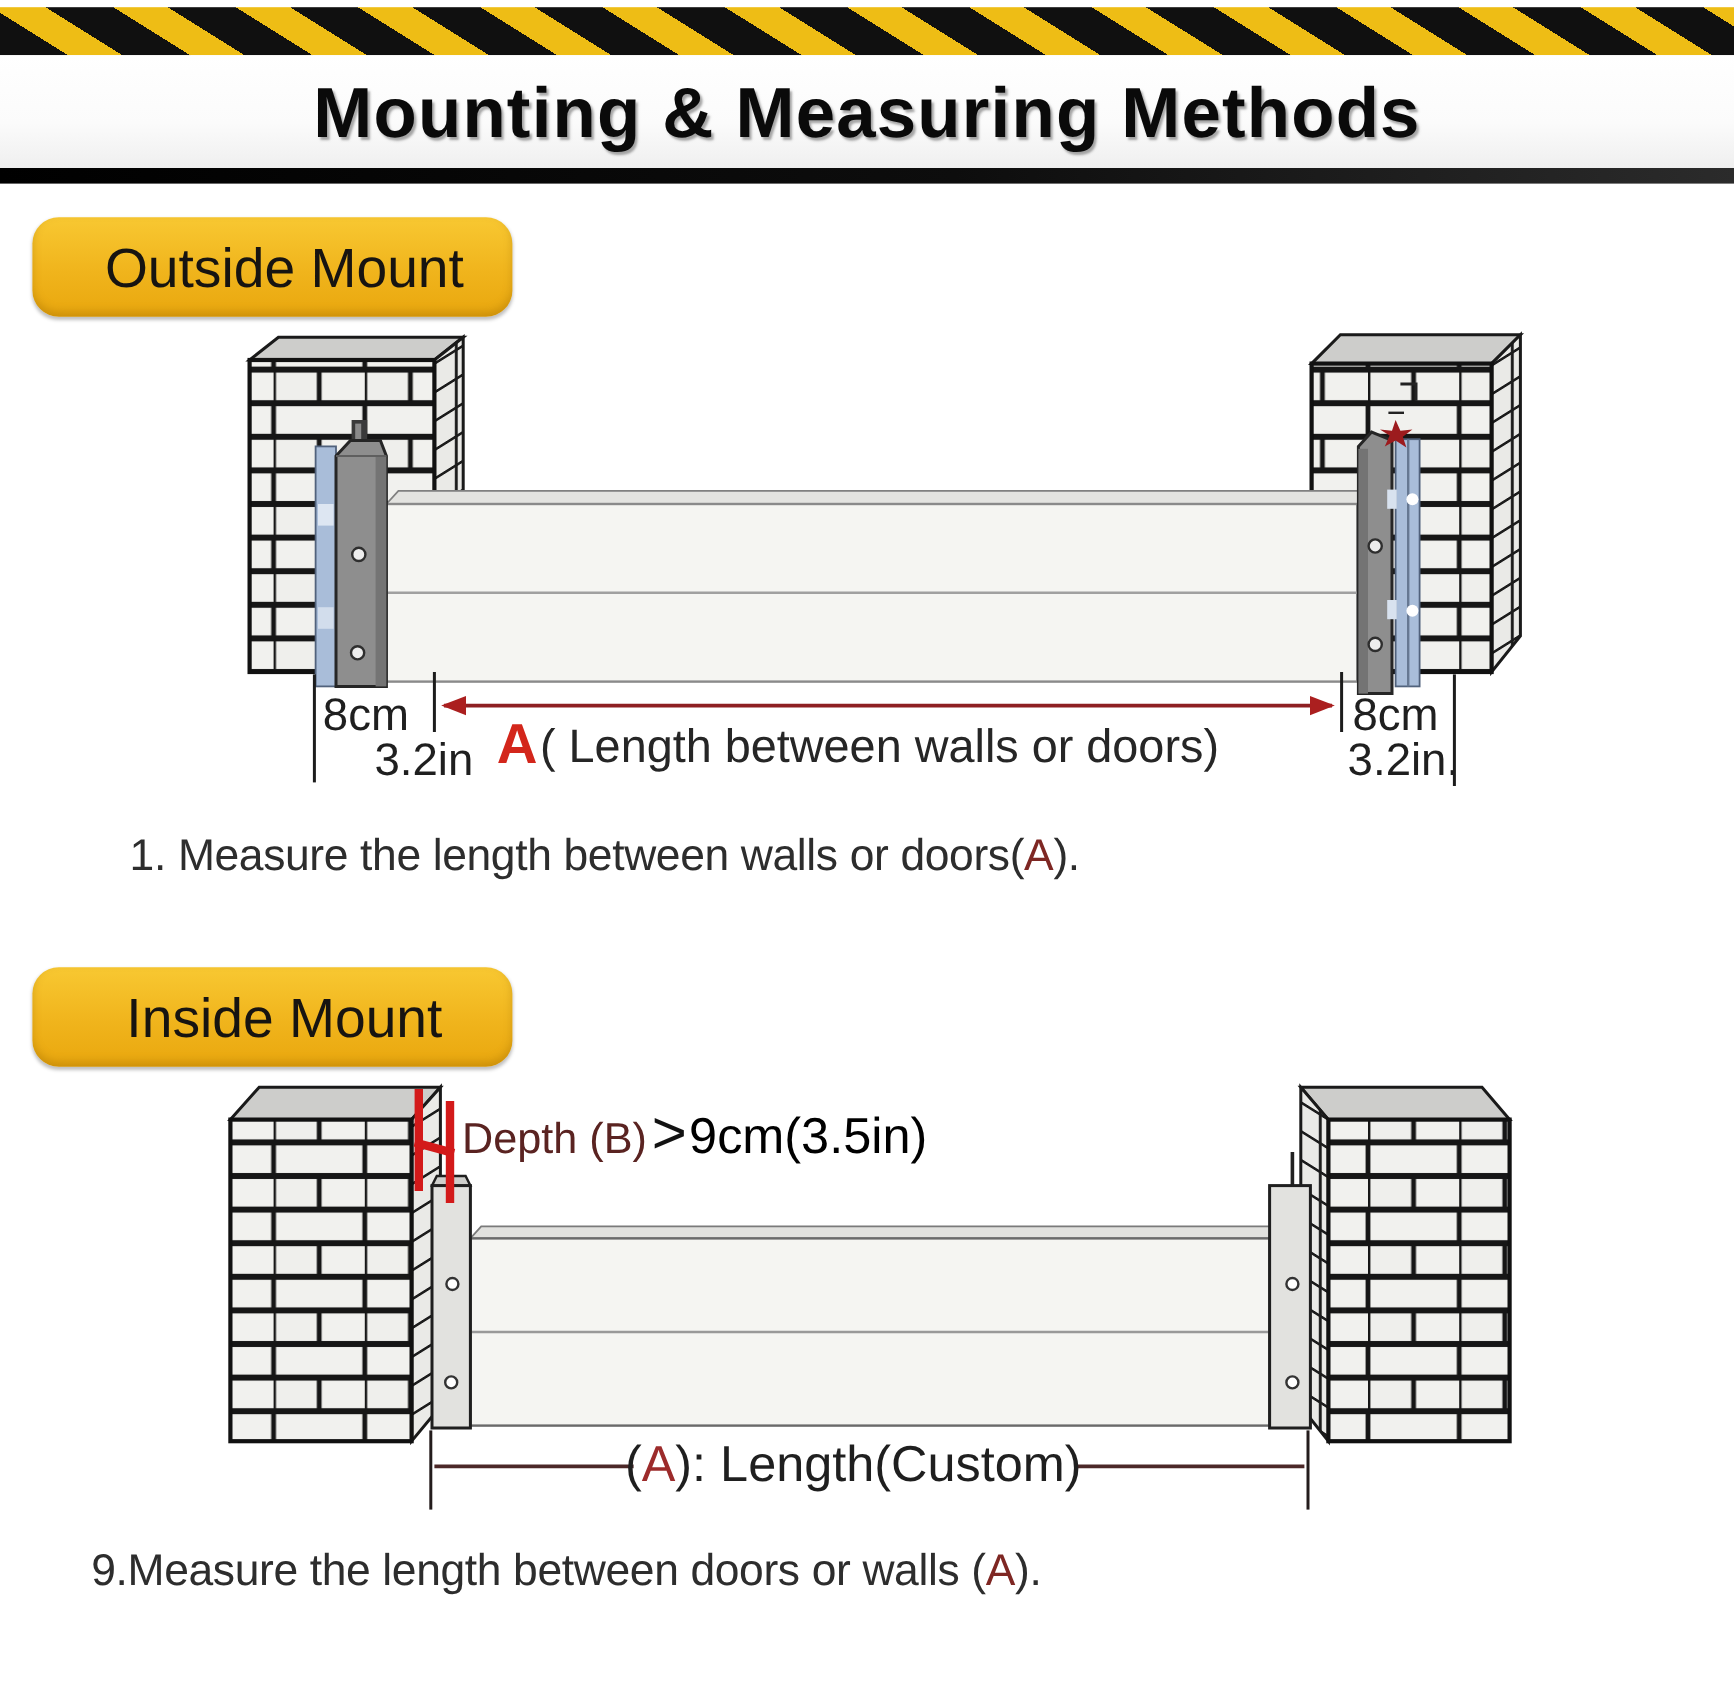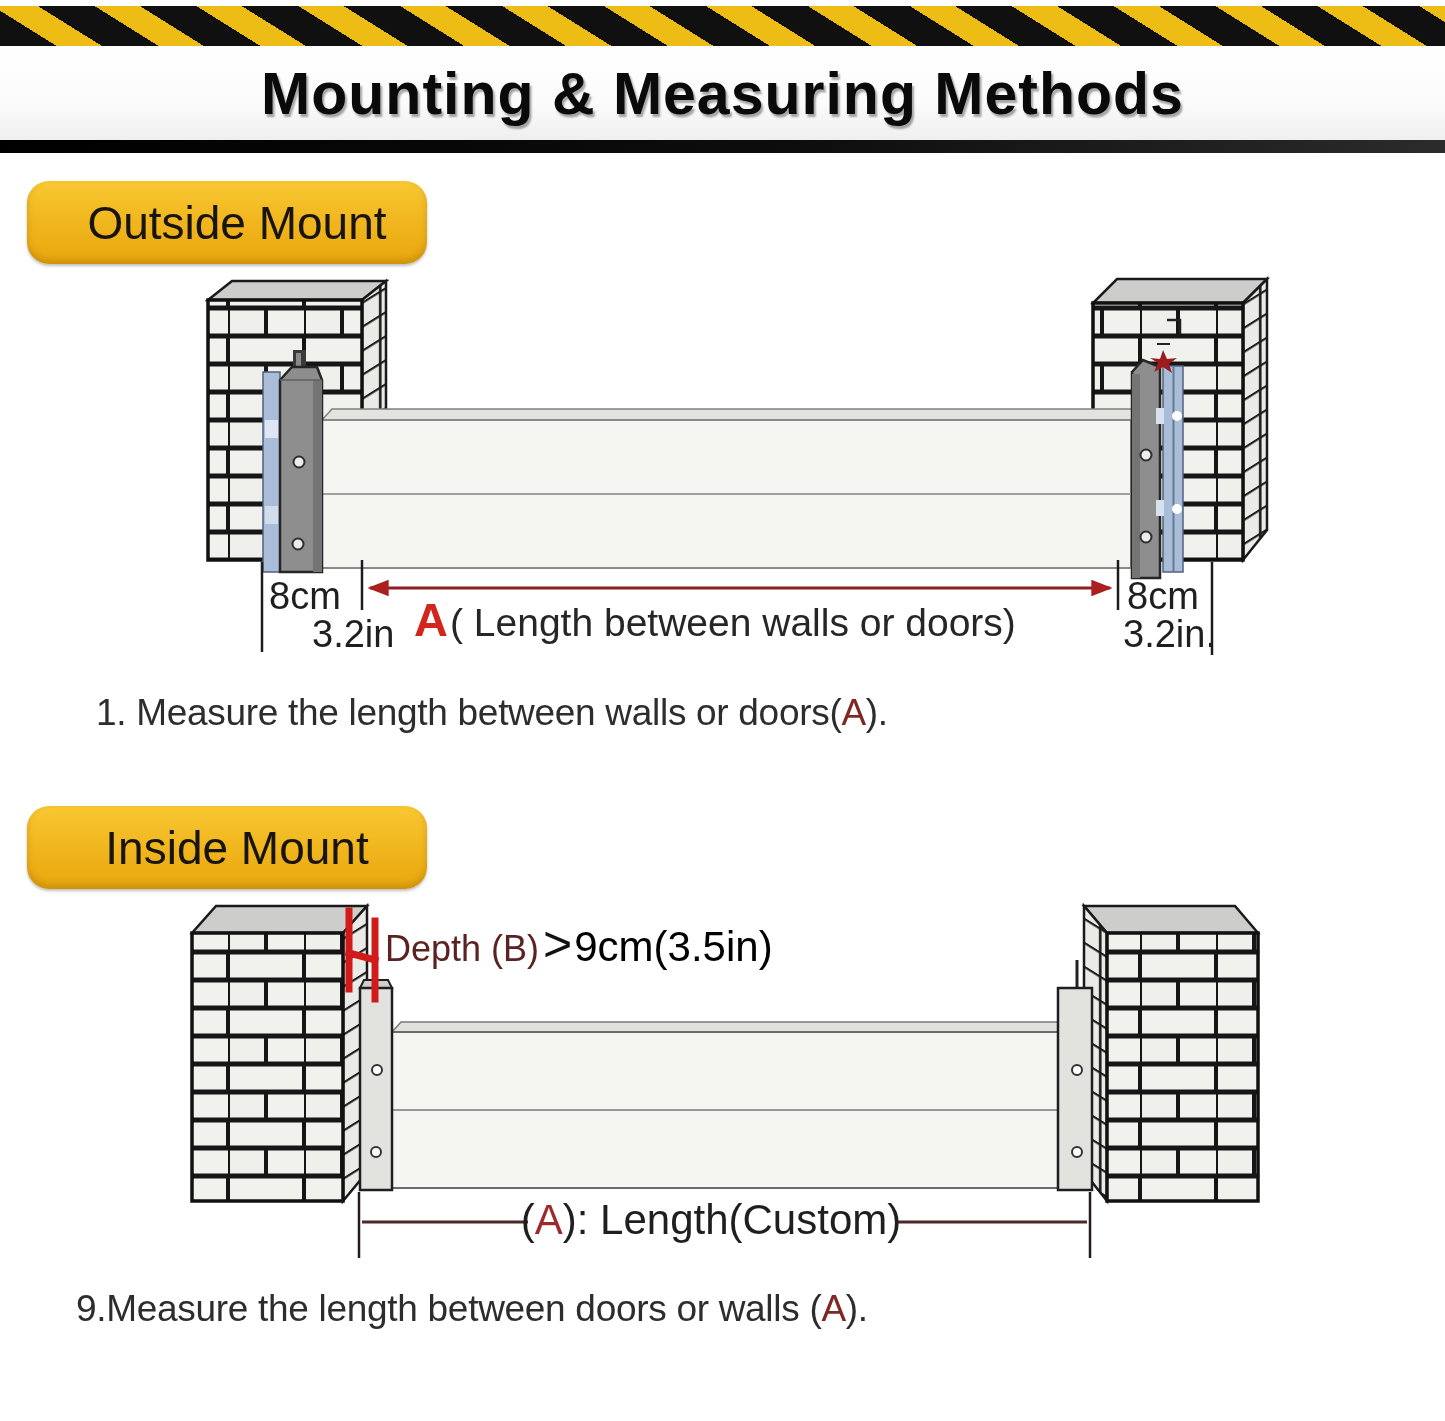--- a/index.html
+++ b/index.html
@@ -44,21 +44,21 @@
   .depth-label{font-size:36px;color:#5a2321;margin-right:4px;}
   .depth-symbol{font-size:50px;color:#121212;margin-right:2px;}
   .depth-value{font-size:42px;color:#000000;}
 
   .length-note{top:1199px;left:511px;width:400px;text-align:center;
                font-size:42px;color:#1f1f1f;line-height:1;white-space:nowrap;}
   .length-note .letter{color:#9c2b2b;}
 
   
   .instr{font-size:37px;color:#2d2d2d;white-space:nowrap;line-height:1.15;letter-spacing:-0.3px;}
-  #o-step1{top:692px;left:96px;}
+  #o-step1{top:692px;left:108px;}
   #o-step2{top:744px;left:112px;}
   #i-step1{top:1288px;left:76px;}
   #i-step2{top:1344px;left:66px;font-size:35px;letter-spacing:-0.8px;}
   #i-step3{top:1381px;left:60px;font-size:35px;letter-spacing:-0.8px;}
   .dk-letter{color:#7e2723;}
   .red-val{color:#b02b22;}
   .red-inline{color:#8f2420;}
 </style>
 </head>
 <body>

